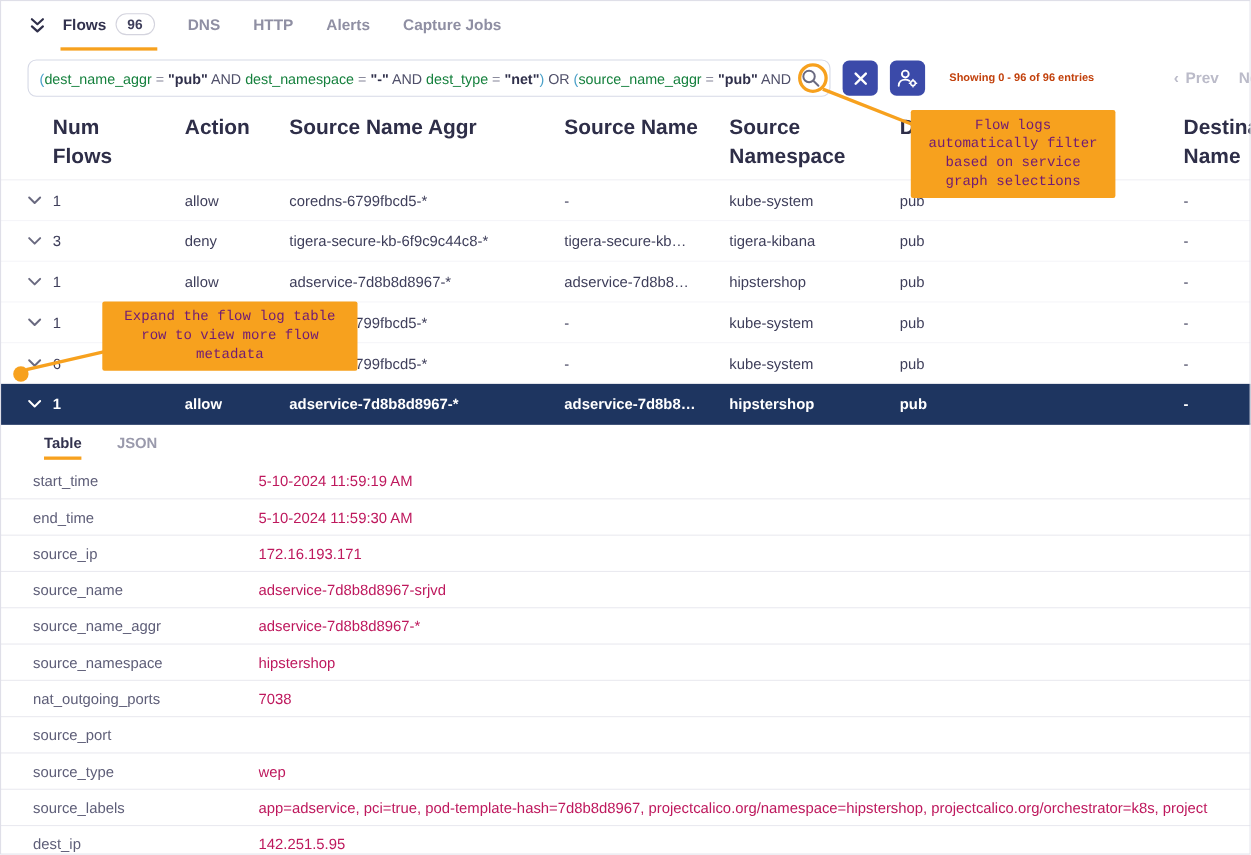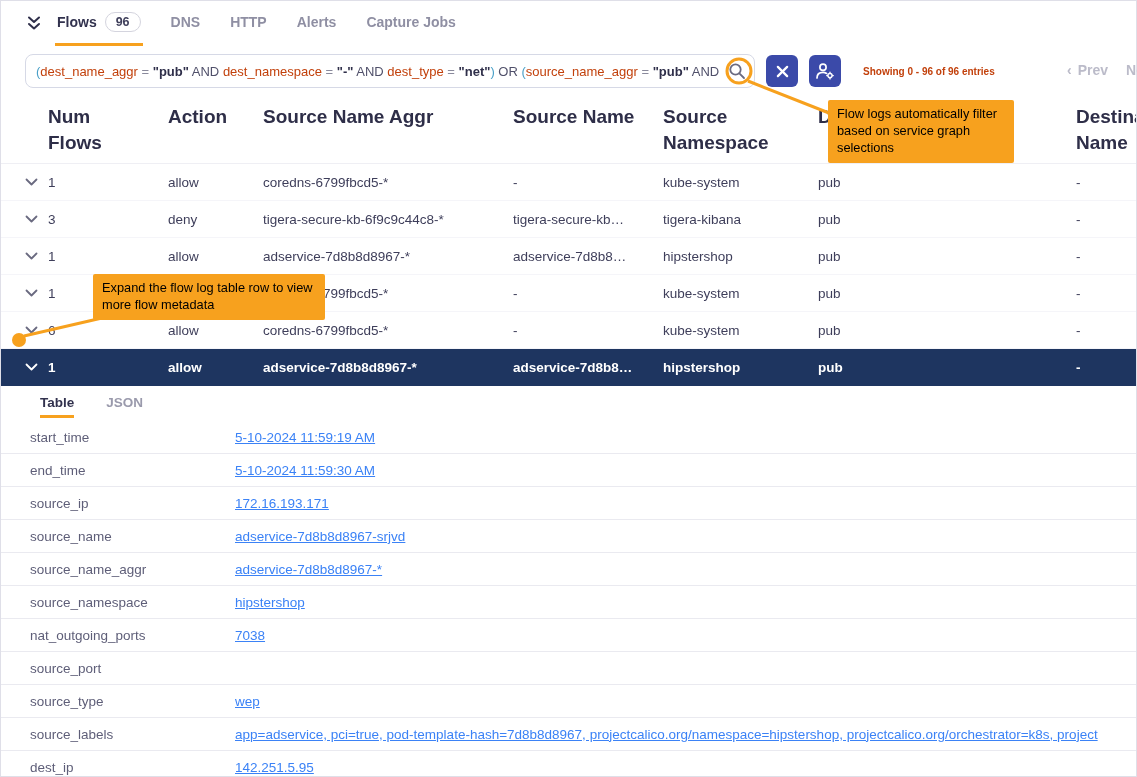--- a/index.html
+++ b/index.html
@@ -18,21 +18,21 @@
   .tab.active { color:#32324E; border-bottom-color:var(--orange); }
   .badge { font-size:12.5px; font-weight:600; color:#3E3E5A; border:1px solid #D4D4DE;
     border-radius:12px; padding:2px 10px; background:#fff; }
 
   
   .searchrow { position:relative; display:flex; align-items:center; margin:8px 0 0 25px; height:34px; }
   .searchbox { display:flex; align-items:center; width:730px; height:34px;
     border:1px solid #D6D9E6; border-radius:8px; padding:0 8px 0 10px; background:#fff; }
   .query { flex:1; overflow:hidden; white-space:nowrap; font-size:13px; color:#5A5A72; }
   .query span { white-space:pre; }
-  .q-field { color:#c2410c; }
+  .q-field { color:#15803d; }
   .q-paren { color:#4AA0C8; }
   .q-op { color:#8A8A9C; }
   .q-kw { color:#50506A; }
   .q-value { color:#2F2F4A; font-weight:700; }
   .mag { display:flex; align-items:center; margin-left:6px; flex:0 0 auto; }
   .bluebtn { width:32px; height:32px; border:none; border-radius:6px; background:var(--blue);
     display:flex; align-items:center; justify-content:center; margin-left:11px; cursor:pointer; }
   .showing { margin-left:22px; font-size:10px; font-weight:600; color:#c2410c; white-space:nowrap; }
   .pager { position:absolute; left:1042px; top:8px; display:flex; gap:18px;
     color:#BBBBC9; font-size:14px; font-weight:600; white-space:nowrap; }
@@ -56,28 +56,28 @@
 
   
   .dtabs { display:flex; gap:32px; padding:9px 0 0 40px; }
   .dtab { font-size:13.5px; font-weight:700; color:#9A9AAC; padding-bottom:5px;
     border-bottom:3px solid transparent; cursor:pointer; }
   .dtab.active { color:#32324E; border-bottom-color:var(--orange); }
   .dfields { margin-top:3px; }
   .dfrow { display:grid; grid-template-columns:205px 1fr; padding-left:30px; height:33px;
     align-items:center; border-bottom:1px solid #EAEAF0; font-size:13.5px; }
   .dkey { color:#5E5E78; }
-  .dval { color:#3b82f6; white-space:nowrap; overflow:hidden;text-decoration:underline; }
+  .dval { color:#be185d; white-space:nowrap; overflow:hidden; }
 
   
   .overlay { position:absolute; left:0; top:0; z-index:9; pointer-events:none; }
   .oline { stroke:var(--orange); stroke-width:3; fill:none; }
   .odot { fill:var(--orange); }
-  .tooltip { position:absolute; z-index:10; background:var(--orange); color:#000000;
-    font-size:12.8px; line-height:1.32; padding:6px 9px; border-radius:2px; }
+  .tooltip { position:absolute; z-index:10; background:var(--orange); color:#701a75;
+    font-size:12.8px; line-height:1.32; text-align:center; padding:6px 9px; border-radius:2px;font-family:Liberation Mono, monospace; }
   .t1 { left:828px; top:100px; width:186px; }
   .t2 { left:93px; top:274px; width:232px; }
 </style>
 </head>
 <body>
 
 <div class="page" id="page" style="--orange: #F7A11E; --navy: #1E3560; --blue: #3B4AA9;">
 
   <div class="tabbar">
     <span class="collapse">

